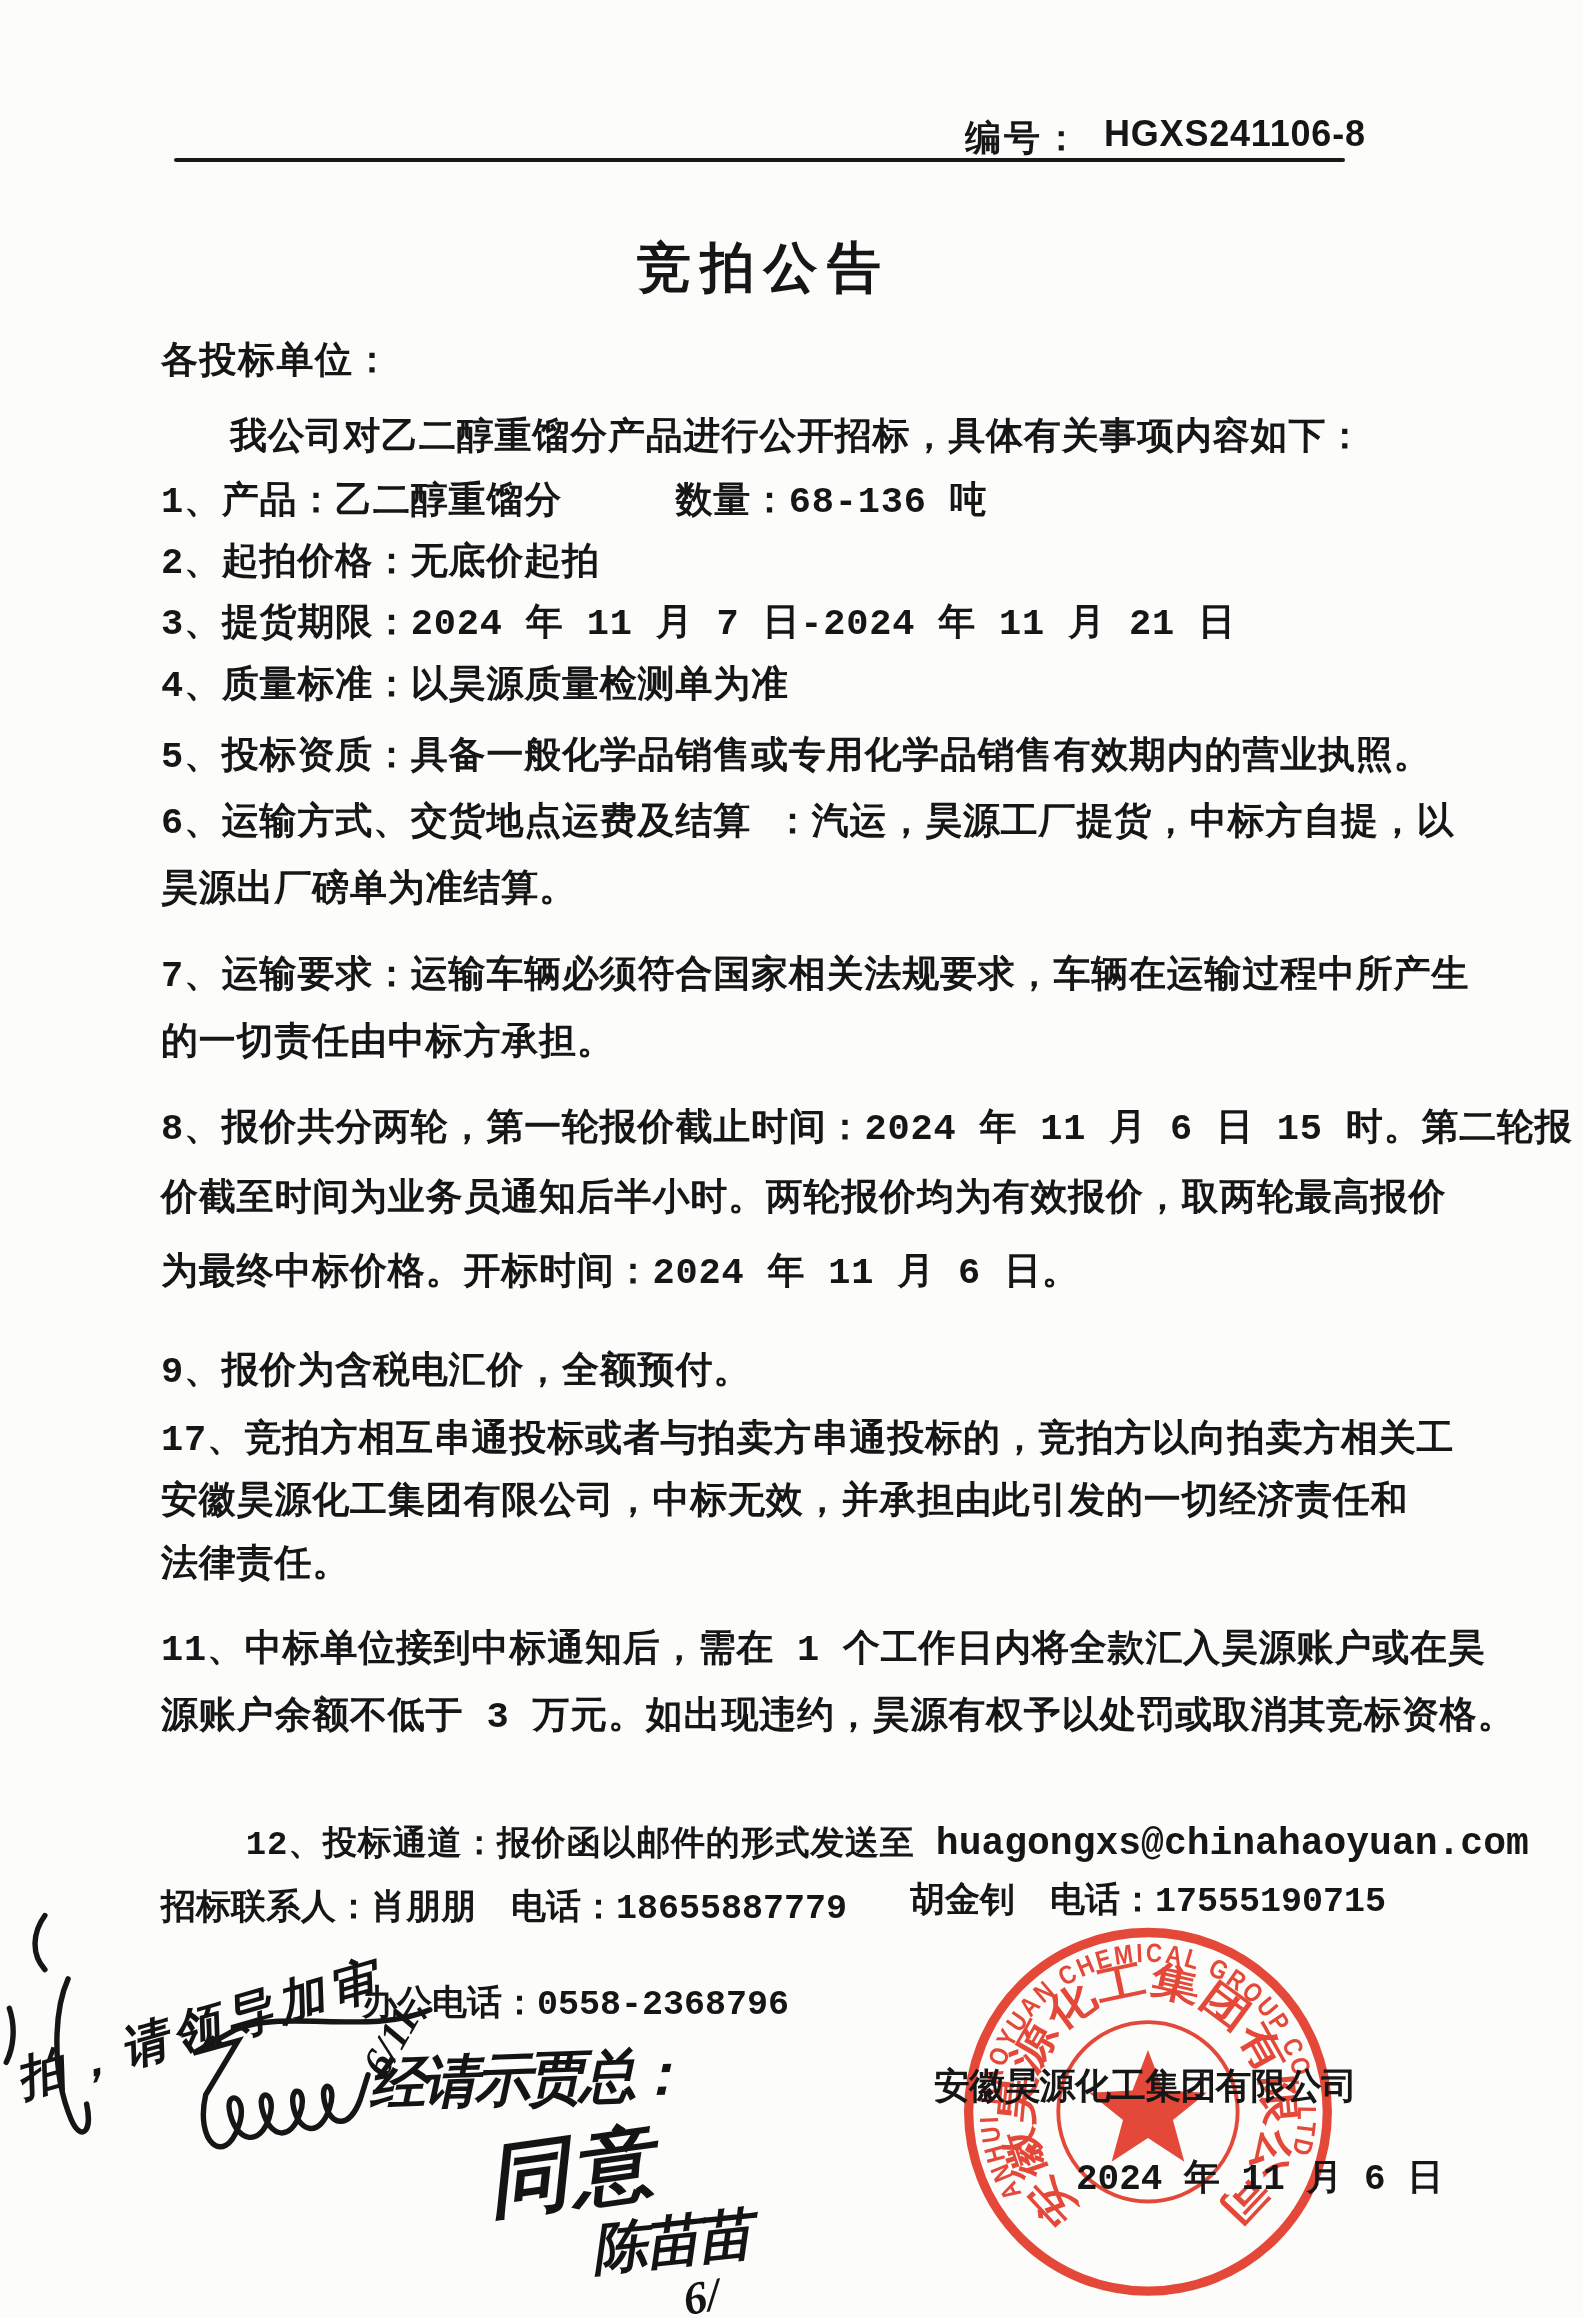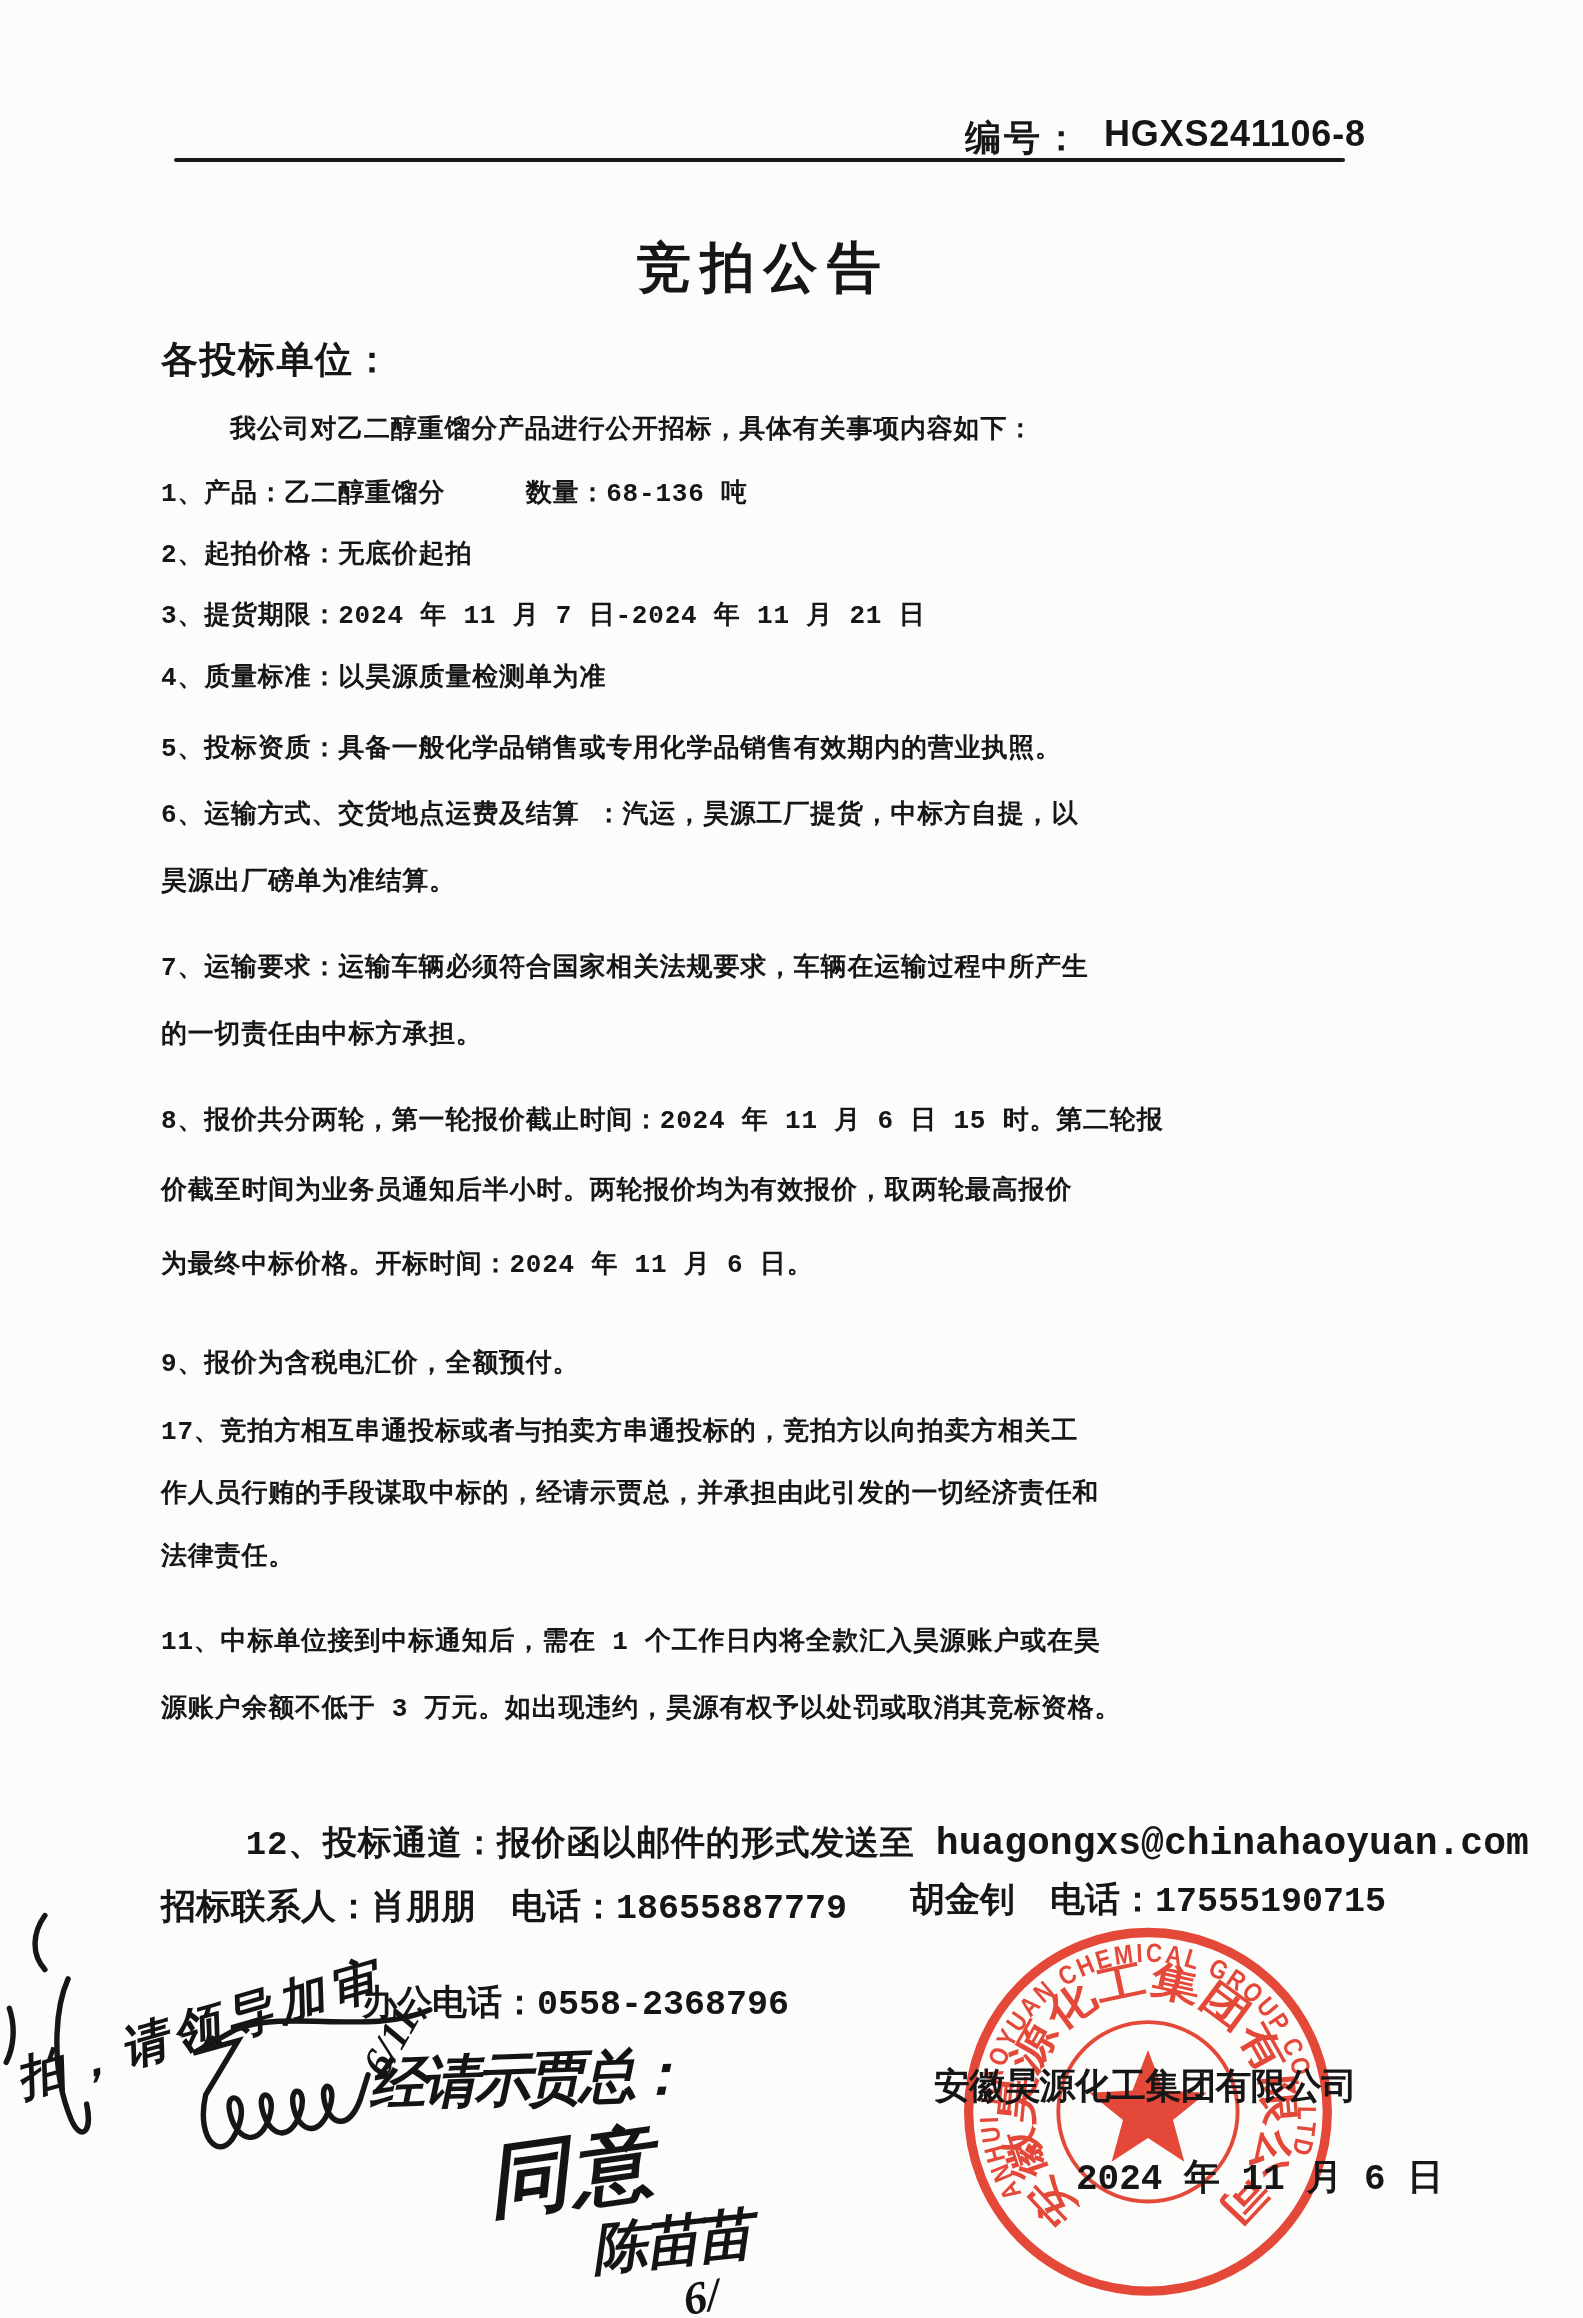--- a/index.html
+++ b/index.html
@@ -11,21 +11,21 @@
   }
   .abs{position:absolute;white-space:pre;}
   
   .doc-no-label{left:965px;top:114px;font-size:36px;font-weight:700;letter-spacing:3.1px;}
   .doc-no{left:1104px;top:113px;font-size:36px;font-weight:700;
     font-family:"Liberation Sans","DejaVu Sans",sans-serif;letter-spacing:0.8px;}
   .head-rule{position:absolute;left:174px;top:158px;width:1171px;height:3.9px;background:#191919;border-radius:2.3px;}
   
   .title{left:637px;top:232px;font-size:54px;font-weight:700;letter-spacing:9.3px;text-align:right;}
   
-  .bl{position:absolute;left:161px;font-size:26px;font-weight:600;letter-spacing:0.8px;white-space:pre;}
+  .bl{position:absolute;left:161px;font-size:37px;font-weight:600;letter-spacing:0.8px;white-space:pre;}
   .salutation{left:161px;top:335px;font-size:37px;font-weight:600;letter-spacing:1.5px;}
   .intro{left:230px;top:411px;}
   .line12{left:161px;top:1782px;font-size:34px;font-weight:600;letter-spacing:0.8px;}
   .email{font-size:38px;font-weight:700;letter-spacing:0;}
   .contact-left{left:161px;top:1883px;font-size:35px;font-weight:600;}
   .contact-right{left:910px;top:1876px;font-size:35px;font-weight:600;text-align:right;}
   .office-phone{left:362px;top:1979px;font-size:35px;font-weight:600;}
   
   .company-sig{left:934px;top:2062px;font-size:36px;font-weight:700;letter-spacing:-0.8px;z-index:3;}
   .date-sig{left:1076px;top:2153px;font-size:36px;font-weight:700;z-index:3;}
@@ -57,21 +57,21 @@
   <div class="bl" style="top:730px">5、投标资质：具备一般化学品销售或专用化学品销售有效期内的营业执照。</div>
   <div class="bl" style="top:796px">6、运输方式、交货地点运费及结算 ：汽运，昊源工厂提货，中标方自提，以</div>
   <div class="bl" style="top:863px">昊源出厂磅单为准结算。</div>
   <div class="bl" style="top:949px">7、运输要求：运输车辆必须符合国家相关法规要求，车辆在运输过程中所产生</div>
   <div class="bl" style="top:1016px">的一切责任由中标方承担。</div>
   <div class="bl" style="top:1102px">8、报价共分两轮，第一轮报价截止时间：2024 年 11 月 6 日 15 时。第二轮报</div>
   <div class="bl" style="top:1172px">价截至时间为业务员通知后半小时。两轮报价均为有效报价，取两轮最高报价</div>
   <div class="bl" style="top:1246px">为最终中标价格。开标时间：2024 年 11 月 6 日。</div>
   <div class="bl" style="top:1345px">9、报价为含税电汇价，全额预付。</div>
   <div class="bl" style="top:1413px">17、竞拍方相互串通投标或者与拍卖方串通投标的，竞拍方以向拍卖方相关工</div>
-  <div class="bl" style="top:1475px">作人员行贿的手段谋取中标的，经请示贾总，并承担由此引发的一切经济责任和</div>
+  <div class="bl" style="top:1475px">安徽昊源化工集团有限公司，中标无效，并承担由此引发的一切经济责任和</div>
   <div class="bl" style="top:1538px">法律责任。</div>
   <div class="bl" style="top:1623px">11、中标单位接到中标通知后，需在 1 个工作日内将全款汇入昊源账户或在昊</div>
   <div class="bl" style="top:1690px">源账户余额不低于 3 万元。如出现违约，昊源有权予以处罚或取消其竞标资格。</div>
 
   <div class="abs line12">
     <span>12、投标通道：报价函以邮件的形式发送至 </span><span class="email">huagongxs@chinahaoyuan.com</span>
   </div>
 
   <div class="abs contact-left">招标联系人：肖朋朋　电话：18655887779</div>
   <div class="abs contact-right">胡金钊　电话：17555190715</div>

